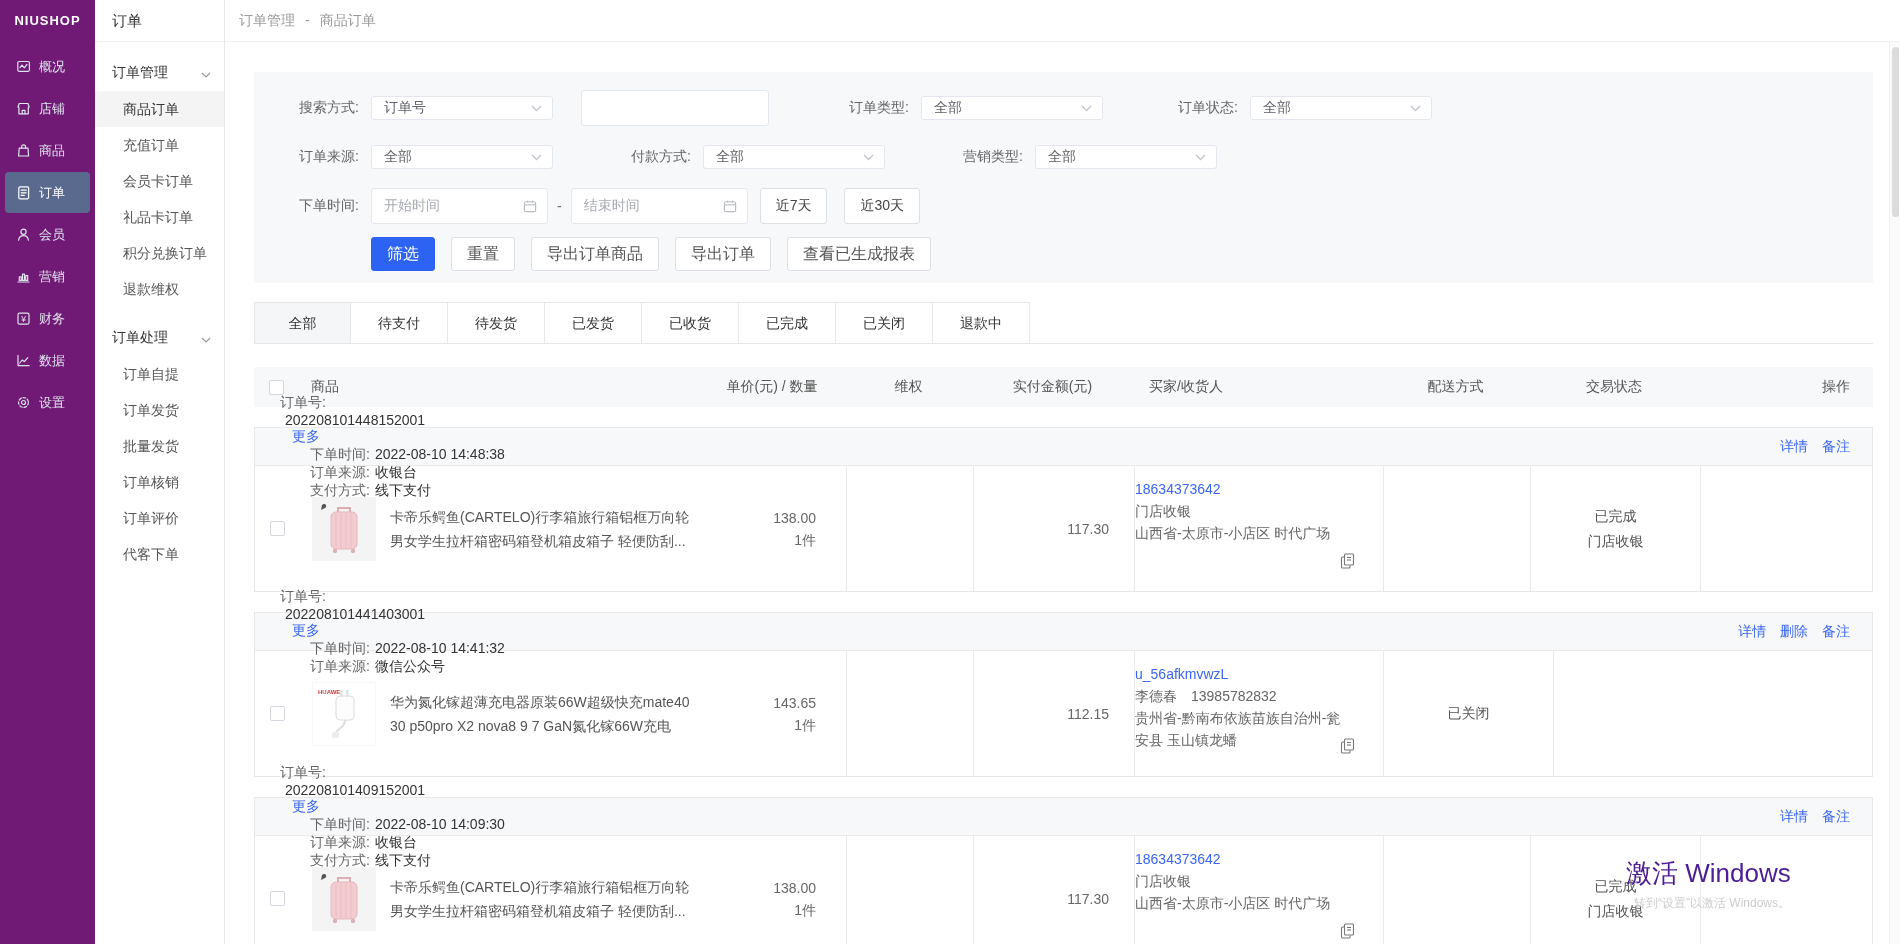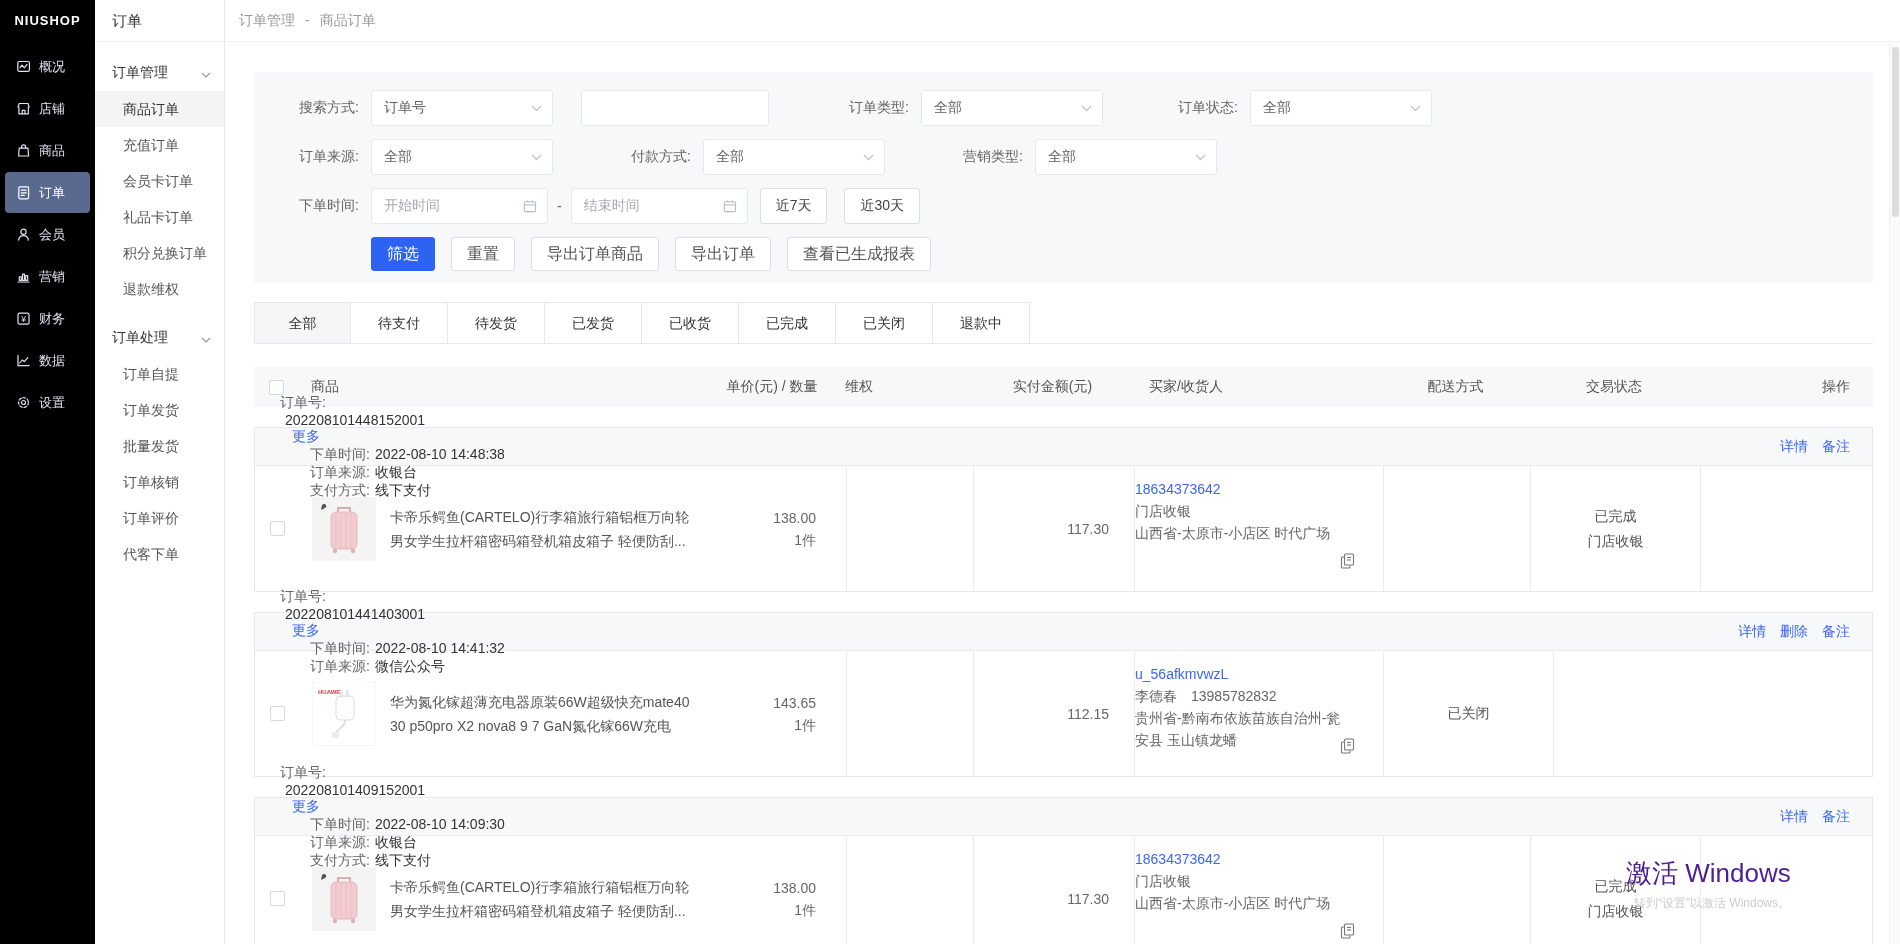--- a/index.html
+++ b/index.html
@@ -1,21 +1,21 @@
 <!DOCTYPE html>
 <html><head>
 <meta charset="utf-8">
 <style>
   * { margin:0; padding:0; box-sizing:border-box; }
   html,body { width:1900px; height:944px; overflow:hidden; }
   body { font-family:"Liberation Sans","DejaVu Sans",sans-serif; font-size:14px; color:#333; background:#fff; }
   .app { display:flex; width:1900px; height:944px; position:relative; }
 
   
-  .pnav { width:95px; background:#000000; flex-shrink:0; }
+  .pnav { width:95px; background:#701a75; flex-shrink:0; }
   .logo { height:42px; line-height:42px; text-align:center; color:#fff; font-size:13px; font-weight:bold; letter-spacing:1px; }
   .pnav-list { padding-top:3px; }
   .pnav-item { height:41px; margin:1px 5px; border-radius:4px; display:flex; align-items:center; padding-left:10px; gap:7px; color:#dfe3ee; font-size:13px; cursor:pointer; }
   .pnav-item.active { background:#5a6a8f; color:#fff; }
   .picon { width:17px; height:17px; display:inline-flex; }
   .picon svg { width:17px; height:17px; stroke:#dfe3ee; fill:none; stroke-width:1.2; stroke-linecap:round; stroke-linejoin:round; }
 
   
   .snav { width:130px; border-right:1px solid #e9e9e9; flex-shrink:0; background:#fff; }
   .snav-title { height:42px; line-height:42px; padding-left:17px; font-size:15px; color:#333; border-bottom:1px solid #eee; }
@@ -37,21 +37,21 @@
   .user { display:flex; align-items:center; gap:6px; color:#333; cursor:pointer; }
   .caret { width:0; height:0; border-left:5px solid transparent; border-right:5px solid transparent; border-top:6px solid #333; }
 
   .content { flex:1; padding:30px 27px 0 29px; overflow:hidden; }
 
   
   .filter-panel { background:#f7f8fa; padding:18px 0 12px 25px; }
   .frow { display:flex; align-items:center; height:36px; margin-bottom:13px; color:#666; }
   .frow.last { margin-bottom:0; height:34px; margin-top:5px; }
   .flabel { width:80px; text-align:right; margin-right:12px; flex-shrink:0; color:#666; }
-  .select { width:182px; height:36px; background:#fff; border:1px solid #e4e7ed; border-radius:3px; display:flex; align-items:center; justify-content:space-between; padding:0 10px 0 12px; color:#606266; cursor:pointer;text-align:right; }
+  .select { width:182px; height:24px; background:#fff; border:1px solid #e4e7ed; border-radius:3px; display:flex; align-items:center; justify-content:space-between; padding:0 10px 0 12px; color:#606266; cursor:pointer;text-align:right; }
   .select svg { width:11px; height:7px; stroke:#c0c4cc; fill:none; stroke-width:1.3; }
   .finput { width:188px; height:36px; margin-left:28px; background:#fff; border:1px solid #e4e7ed; border-radius:3px; padding:0 12px; font-size:14px; font-family:inherit; color:#333; outline:none; }
   .ml60 { margin-left:60px; } .ml55 { margin-left:55px; } .ml58 { margin-left:58px; }
   .date-input { width:177px; height:36px; background:#fff; border:1px solid #e4e7ed; border-radius:3px; display:flex; align-items:center; justify-content:space-between; padding:0 10px 0 12px; color:#a8abb2; cursor:pointer; }
   .date-input svg { width:14px; height:14px; stroke:#b7bcc4; fill:none; stroke-width:1.2; }
   .dash { margin:0 9px; color:#666; }
   .range-btn { height:36px; padding:0 15px; margin-left:12px; background:#fff; border:1px solid #dcdfe6; border-radius:3px; color:#444; font-size:14px; cursor:pointer; font-family:inherit; }
   .range-btn + .range-btn { margin-left:17px; }
   .btn-spacer { width:92px; flex-shrink:0; }
   .btn { height:34px; padding:0 15px; border-radius:3px; font-size:16px; cursor:pointer; font-family:inherit; }
@@ -64,21 +64,21 @@
   .tab:first-child { border-left:1px solid #e7e7e7; }
   .tab.active { background:#f5f6f7; }
   .tabs-filler { flex:1; border-bottom:1px solid #e7e7e7; }
 
   
   .thead { display:flex; align-items:center; height:40px; background:#f7f8fa; margin-top:23px; color:#555; }
   .hc { flex-shrink:0; }
   .c-check { width:45px; display:flex; align-items:center; justify-content:center; }
   .h-product { width:400px; padding-left:12px; }
   .h-price { width:146px; text-align:center; }
-  .h-wq { width:127px; }
+  .h-wq { width:127px; text-align:center; }
   .h-paid { width:161px; text-align:center; }
   .h-buyer { width:249px; padding-left:16px; }
   .h-delivery { width:147px; text-align:center; }
   .h-status { width:170px; text-align:center; }
   .h-op { width:173px; text-align:right; padding-right:22px; }
   .checkbox { width:15px; height:15px; border:1px solid #d4d7de; border-radius:2px; background:#fff; display:inline-block; cursor:pointer; }
 
   
   .order-group { border:1px solid #e8e8e8; margin-top:20px; }
   .ghead { height:37px; background:#f7f8fa; display:flex; align-items:center; justify-content:space-between; padding:0 22px 0 25px; }

